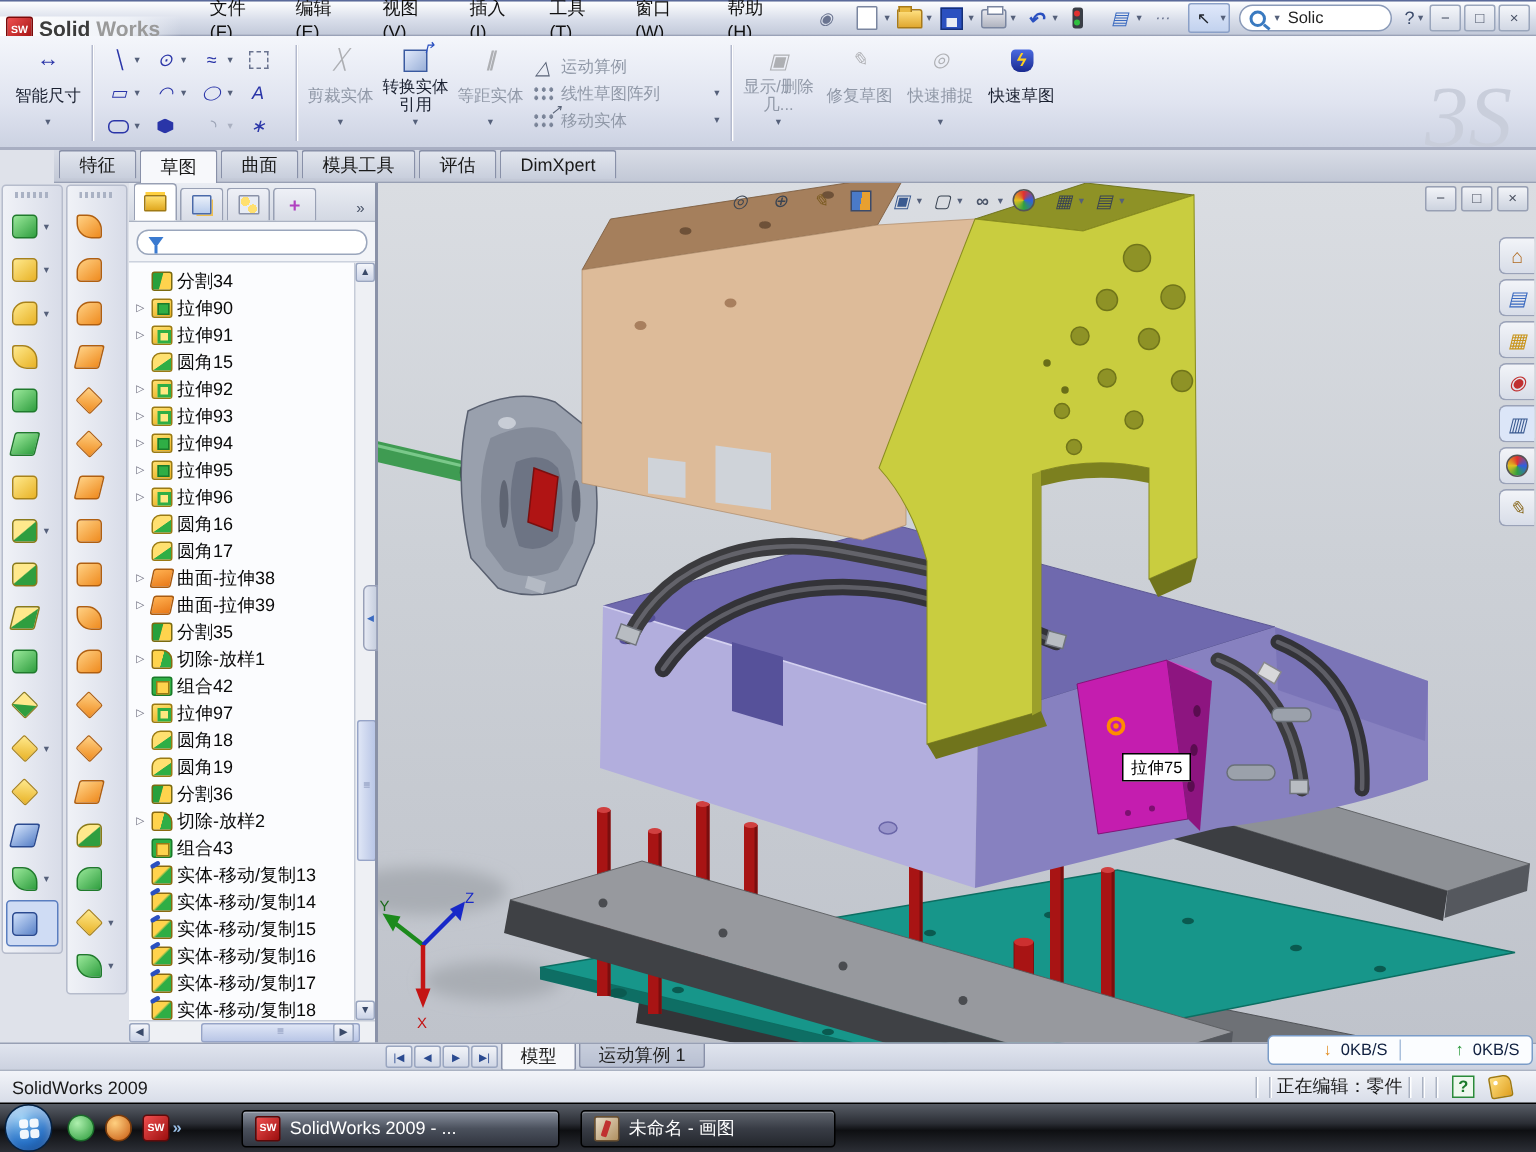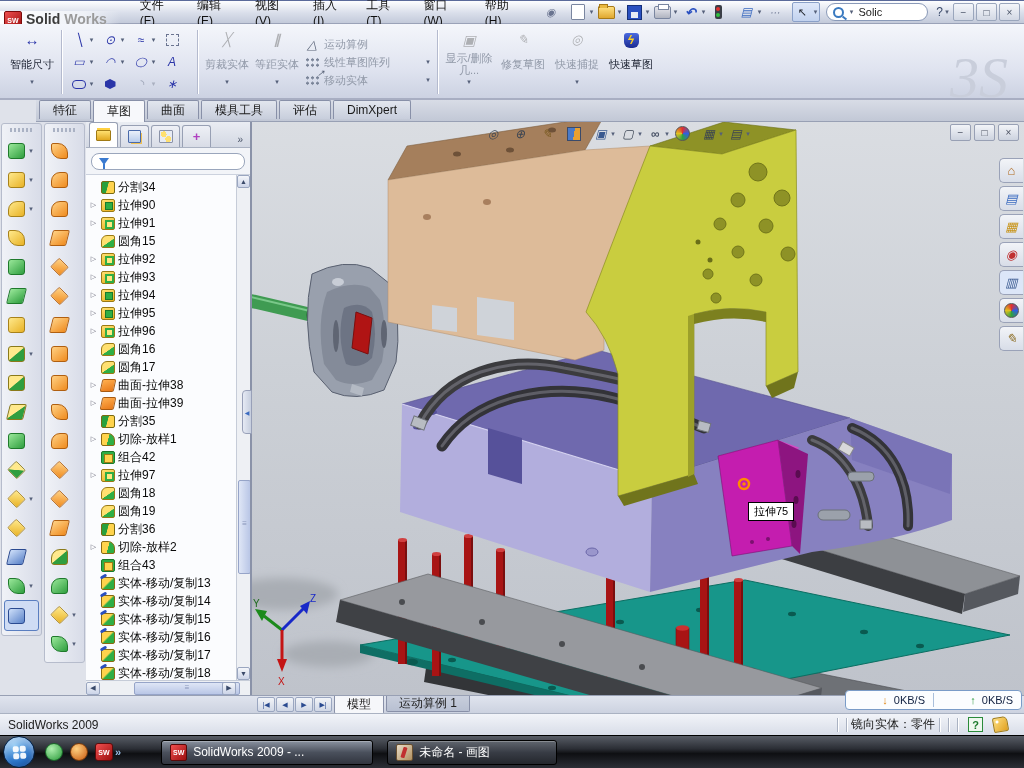--- a/index.html
+++ b/index.html
@@ -460,20 +460,27 @@
     <div style="display:flex;">
 
         <div class="cmbtn disabled" data-name="command-button" style="width:46px;">
           <span class="bi">
             <i class="ico-trim" data-name="ico-trim">╳</i>
           </span>
           <span class="lbl">剪裁实体</span>
           <span class="car">▾</span>
         </div>
 
+        <div class="cmbtn" data-name="command-button" style="width:46px;">
+          <span class="bi">
+            <i class="ico-convert" data-name="ico-convert"></i>
+          </span>
+          <span class="lbl">转换实体引用</span>
+          <span class="car">▾</span>
+        </div>
 
         <div class="cmbtn disabled" data-name="command-button" style="width:46px;">
           <span class="bi">
             <i class="ico-offset" data-name="ico-offset">∥</i>
           </span>
           <span class="lbl">等距实体</span>
           <span class="car">▾</span>
         </div>
       </div>
     <div class="cmstack" data-name="sketch-tools-stack">
@@ -1258,21 +1265,21 @@
     <div class="mtab active" data-name="model-tab">模型</div>
         <div class="mtab" data-name="model-tab">运动算例 1</div>
       </div>
   </div>
 
   <div class="sbar" data-name="status-bar">
     <span data-name="status-text">SolidWorks 2009</span>
     <span class="grow"></span>
     <span class="ssep"></span>
       <span class="ssep"></span>
-    <span data-name="editing-status">镜向实体：零件</span>
+    <span data-name="editing-status">正在编辑：零件</span>
     <span class="ssep"></span>
       <span class="ssep"></span>
       <span class="ssep"></span>
     <span class="qicon" data-name="quick-tips-icon">?</span>
     <span class="tagicon" data-name="tag-icon"></span>
   </div>
 
   <div class="net" data-name="network-speed-widget">
     <span class="cell">
         <span class="arr-dn" data-name="download-arrow-icon">↓</span>

